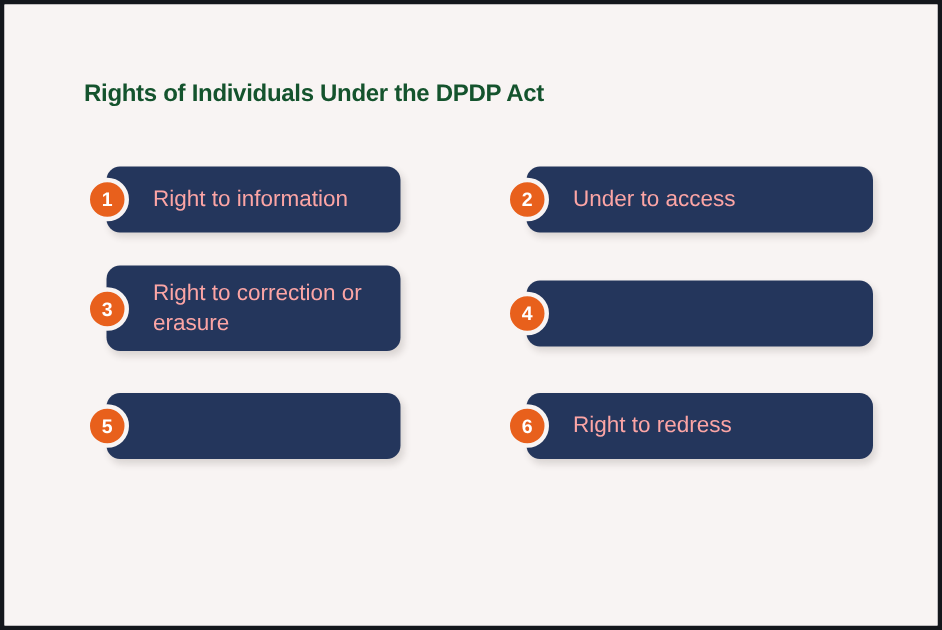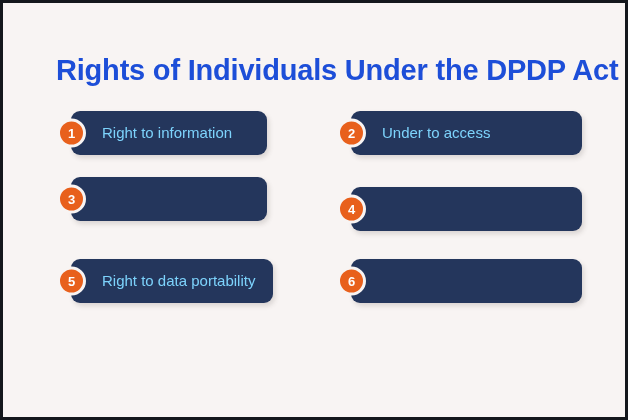--- a/index.html
+++ b/index.html
@@ -31,23 +31,23 @@
     top: 0;
     right: 0;
     bottom: 0;
     background: #f8f4f3;
   }
 
   .page-title {
     position: absolute;
     left: 53px;
     top: 51px;
-    font-size: 29px;
+    font-size: 16px;
     font-weight: bold;
-    color: #1d4ed8;
+    color: #14532d;
     letter-spacing: -0.2px;
     white-space: nowrap;
   }
 
   .grid {
     position: absolute;
     left: 0;
     top: 108px;
     width: 628px;
   }
@@ -110,21 +110,21 @@
     color: #ffffff;
     font-size: 13px;
     font-weight: bold;
     display: flex;
     align-items: center;
     justify-content: center;
     line-height: 1;
   }
 
   .card-label {
-    color: #7dd3fc;
+    color: #fca5a5;
     font-size: 15px;
     line-height: 1.3;
     white-space: pre-line;
   }
 
   .row-1 { margin-bottom: 0; }
   .spacer-1 { height: 22px; }
   .spacer-2 { height: 28px; }
 
   .row-2 .col-right { align-items: center; padding-top: 10px; }
@@ -153,40 +153,42 @@
           </div>
         </div>
       </div>
 
       <div class="spacer-1"></div>
 
       <div class="row row-2">
         <div class="col-left">
           <div class="card card-wide">
             <span class="badge">3</span>
+            <span class="card-label">Right to correction or
+erasure</span>
           </div>
         </div>
         <div class="col-right">
           <div class="card card-xwide">
             <span class="badge">4</span>
           </div>
         </div>
       </div>
 
       <div class="spacer-2"></div>
 
       <div class="row row-3">
         <div class="col-left">
           <div class="card card-wide">
             <span class="badge">5</span>
-            <span class="card-label">Right to data portability</span>
           </div>
         </div>
         <div class="col-right">
           <div class="card card-xwide">
             <span class="badge">6</span>
+            <span class="card-label">Right to redress</span>
           </div>
         </div>
       </div>
 
     </div>
   </div>
 </div>
 
 </body></html>

